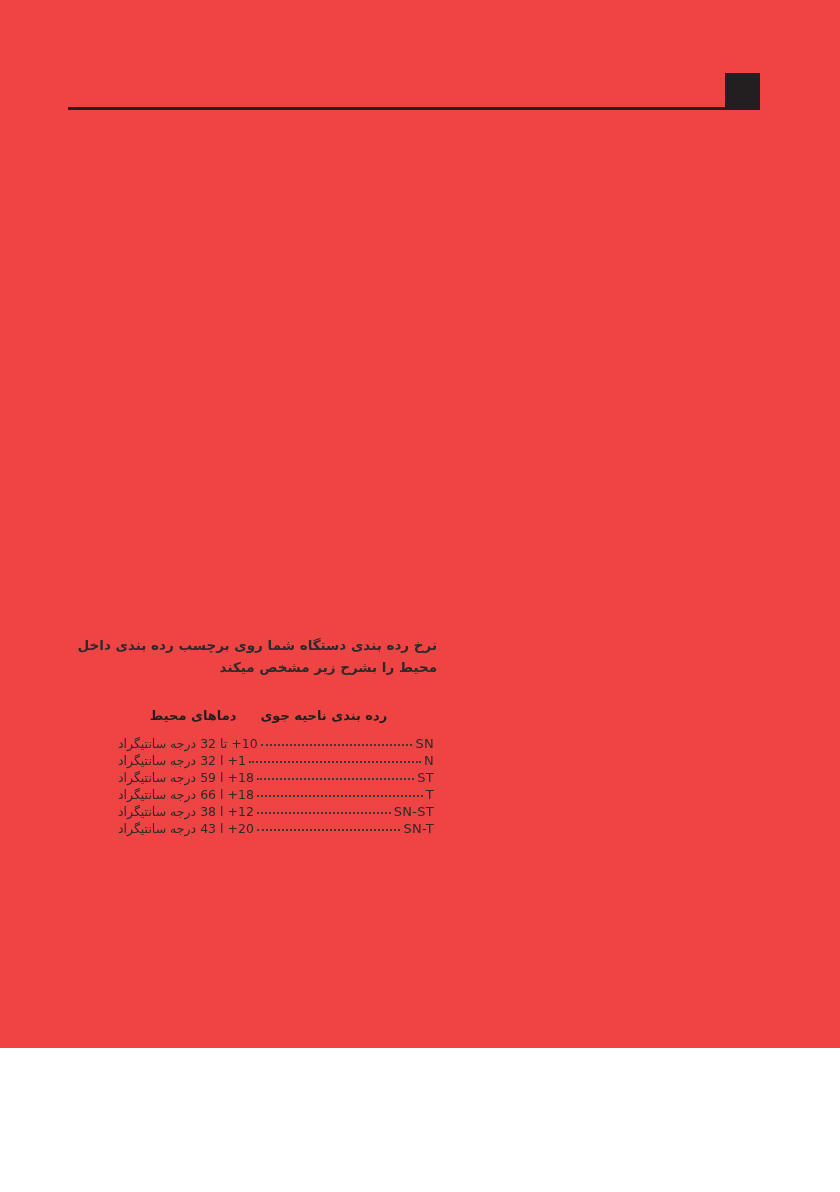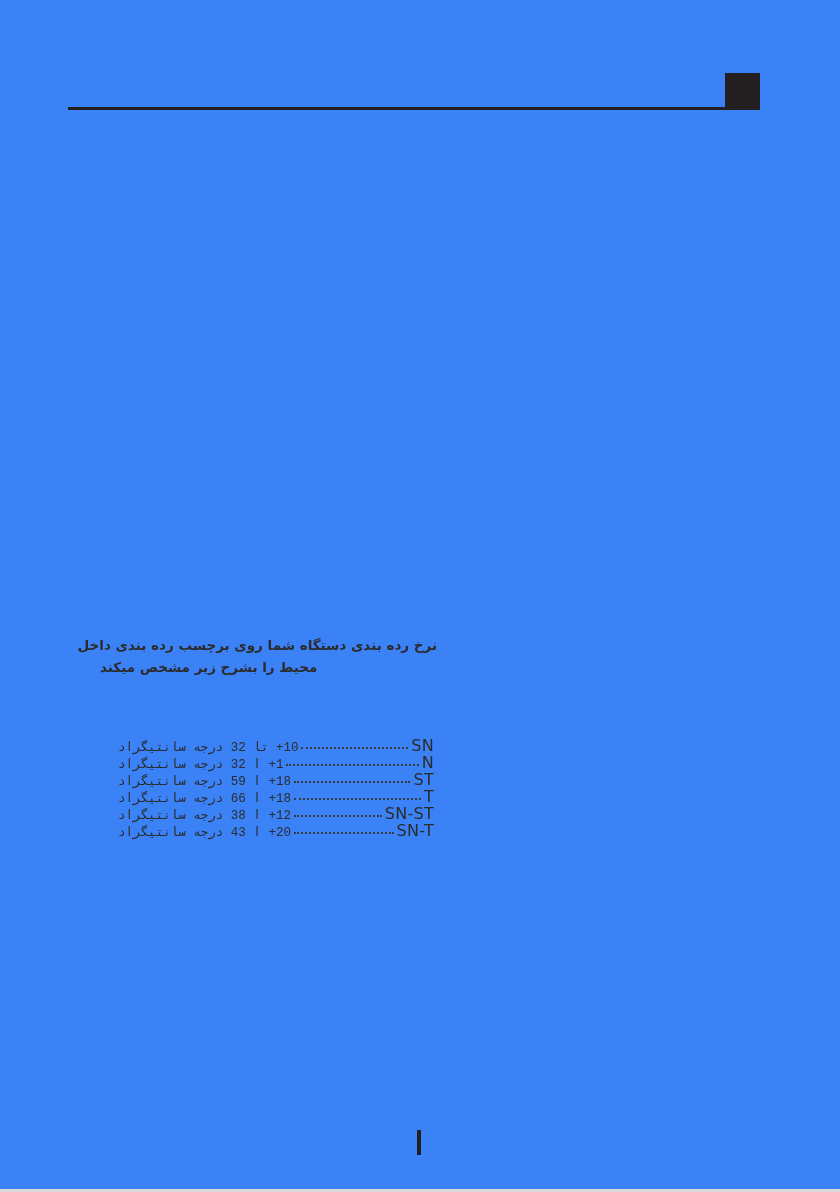--- a/index.html
+++ b/index.html
@@ -1,62 +1,62 @@
 <!DOCTYPE html>
 <html lang="fa"><head>
 <meta charset="utf-8">
 <style>
   html,body { margin:0; padding:0; background:#ffffff; }
   .page {
-    position:relative; width:840px; height:1192px; background:#3b82f6;
+    position:relative; width:840px; height:1048px; background:#ef4444;
     font-family:"DejaVu Sans","Liberation Sans",sans-serif;
     color:#231f20; overflow:hidden;
   }
   
   .header-rule {
     position:absolute; left:68px; top:107px; width:692px; height:3px;
     background:#231f20;
   }
   .corner-tab {
     position:absolute; left:725px; top:73px; width:35px; height:37px;
     background:#231f20;
   }
   
   .para {
     position:absolute; left:100px; top:634px; width:337px;
     direction:rtl; text-align:right;
     font-size:13.5px; line-height:22px; font-weight:bold; color:#2b2b2b;
     letter-spacing:0.1px;
   }
   .para .line { white-space:nowrap; }
-  .para .line.centered { text-align:left; }
+  .para .line.centered { text-align:right; }
   
   .tbl-header {
     position:absolute; left:100px; top:708px; width:337px;
     direction:rtl; text-align:center;
     font-size:13px; font-weight:bold; white-space:nowrap; color:#231f20;
   }
   .hgap { display:inline-block; width:24px; }
   
   .tbl {
     position:absolute; left:118px; top:736px; width:316px;
   }
   .row {
     display:flex; direction:rtl; align-items:baseline;
     height:17px; font-size:12.5px; color:#2b2b2b; white-space:nowrap;
   }
   .row .code {
-    direction:ltr; font-size:16px; letter-spacing:0.3px; color:#2b2b2b;
+    direction:ltr; font-size:13px; letter-spacing:0.3px; color:#2b2b2b;
   }
   .row .dots {
     flex:1 1 auto; height:1px;
     border-bottom:2px dotted #3a3a3a;
     margin:0 3px; transform:translateY(-2px);
   }
-  .row .temp { font-weight:500;font-family:Liberation Mono, monospace; }
+  .row .temp { font-weight:500; }
   
   .page-marker {
     position:absolute; left:417px; top:1130px; width:4px; height:25px;
     background:#231f20;
   }
   
   .bottom-edge {
     position:absolute; left:0; top:1189px; width:840px; height:3px;
     background:#d9d9d9;
   }
@@ -67,20 +67,23 @@
 <div class="page">
 
   <div class="header-rule"></div>
   <div class="corner-tab"></div>
 
   <div class="para" dir="rtl">
     <div class="line">نرخ رده بندی دستگاه شما روی برچسب رده بندی داخل</div>
     <div class="line centered">محیط را بشرح زیر مشخص میکند</div>
   </div>
 
+  <div class="tbl-header" dir="rtl">
+    <span>رده بندی ناحیه جوی</span><span class="hgap"></span><span>دماهای محیط</span>
+  </div>
 
   <div class="tbl">
     <div class="row">
       <span class="code">SN</span>
       <span class="dots"></span>
       <span class="temp">‎+10 تا 32 درجه سانتیگراد</span>
     </div>
     <div class="row">
       <span class="code">N</span>
       <span class="dots"></span>

